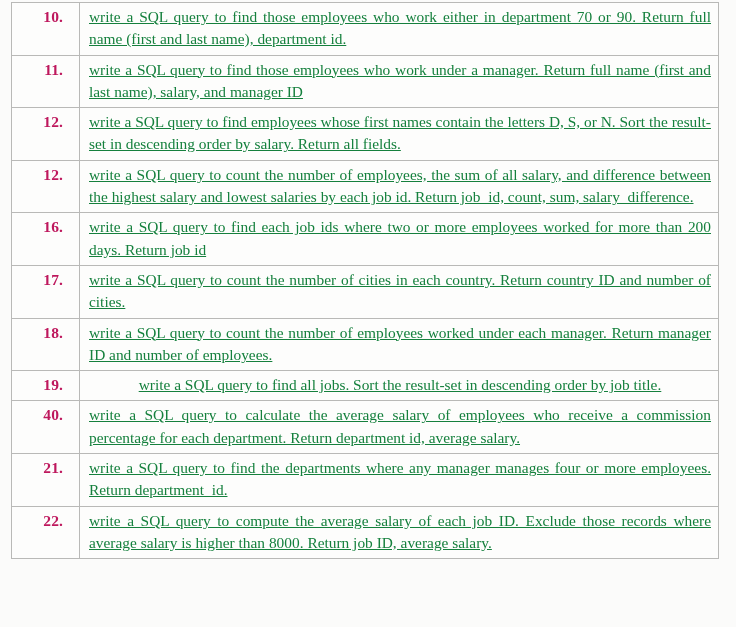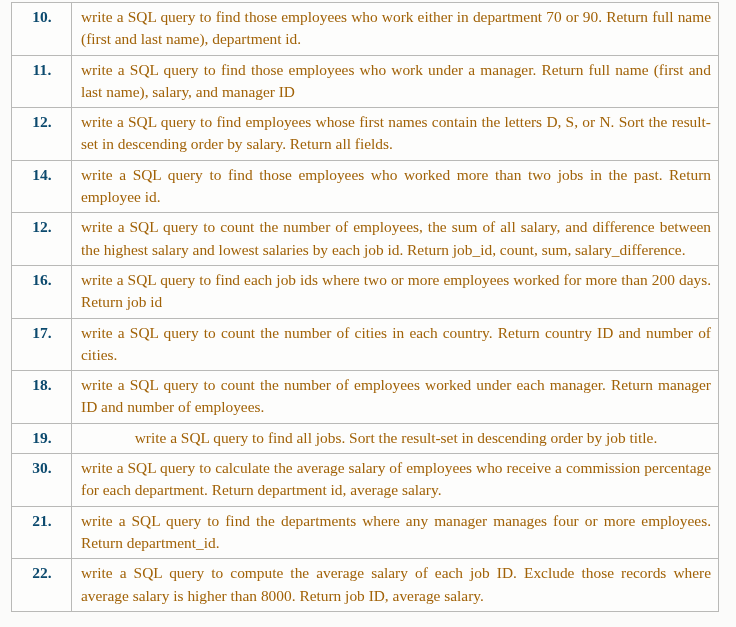--- a/index.html
+++ b/index.html
@@ -34,38 +34,39 @@
   }
 
   .qtable td {
     border: 1px solid #b9b9b7;
     vertical-align: top;
     background: #fdfdfc;
   }
 
   td.num-cell {
     width: 42px;
-    text-align: center;
-    padding: 3px 8px 3px 9px;
+    text-align: right;
+    padding: 3px 16px 3px 9px;
     font-size: 15.5px;
     line-height: 22.3px;
     font-weight: 600;
     letter-spacing: 0.1px;
-    color: #0c4a6e;
+    color: #be185d;
     white-space: nowrap;
   }
 
   td.text-cell {
     padding: 3px 7px 4px 9px;
     font-size: 15.4px;
     line-height: 22.3px;
-    color: #a16207;
+    color: #15803d;
     text-align: justify;
     text-justify: inter-word;
     hyphens: none;
+    text-decoration: underline;
   }
 
   td.text-cell.nojust {
     text-align: center;
   }
 </style>
 </head>
 <body>
 
 <div class="page">
@@ -77,45 +78,41 @@
         </tr>
         <tr>
           <td class="num-cell">11.</td>
           <td class="text-cell">write a SQL query to find those employees who work under a manager. Return full name (first and last name), salary, and manager ID</td>
         </tr>
         <tr>
           <td class="num-cell">12.</td>
           <td class="text-cell">write a SQL query to find employees whose first names contain the letters D, S, or N. Sort the result-set in descending order by salary. Return all fields.</td>
         </tr>
         <tr>
-          <td class="num-cell">14.</td>
-          <td class="text-cell">write a SQL query to find those employees who worked more than two jobs in the past. Return employee id.</td>
-        </tr>
-        <tr>
           <td class="num-cell">12.</td>
           <td class="text-cell">write a SQL query to count the number of employees, the sum of all salary, and difference between the highest salary and lowest salaries by each job id. Return job_id, count, sum, salary_difference.</td>
         </tr>
         <tr>
           <td class="num-cell">16.</td>
           <td class="text-cell">write a SQL query to find each job ids where two or more employees worked for more than 200 days. Return job id</td>
         </tr>
         <tr>
           <td class="num-cell">17.</td>
           <td class="text-cell">write a SQL query to count the number of cities in each country. Return country ID and number of cities.</td>
         </tr>
         <tr>
           <td class="num-cell">18.</td>
           <td class="text-cell">write a SQL query to count the number of employees worked under each manager. Return manager ID and number of employees.</td>
         </tr>
         <tr>
           <td class="num-cell">19.</td>
           <td class="text-cell nojust">write a SQL query to find all jobs. Sort the result-set in descending order by job title.</td>
         </tr>
         <tr>
-          <td class="num-cell">30.</td>
+          <td class="num-cell">40.</td>
           <td class="text-cell">write a SQL query to calculate the average salary of employees who receive a commission percentage for each department. Return department id, average salary.</td>
         </tr>
         <tr>
           <td class="num-cell">21.</td>
           <td class="text-cell">write a SQL query to find the departments where any manager manages four or more employees. Return department_id.</td>
         </tr>
         <tr>
           <td class="num-cell">22.</td>
           <td class="text-cell">write a SQL query to compute the average salary of each job ID. Exclude those records where average salary is higher than 8000. Return job ID, average salary.</td>
         </tr>

